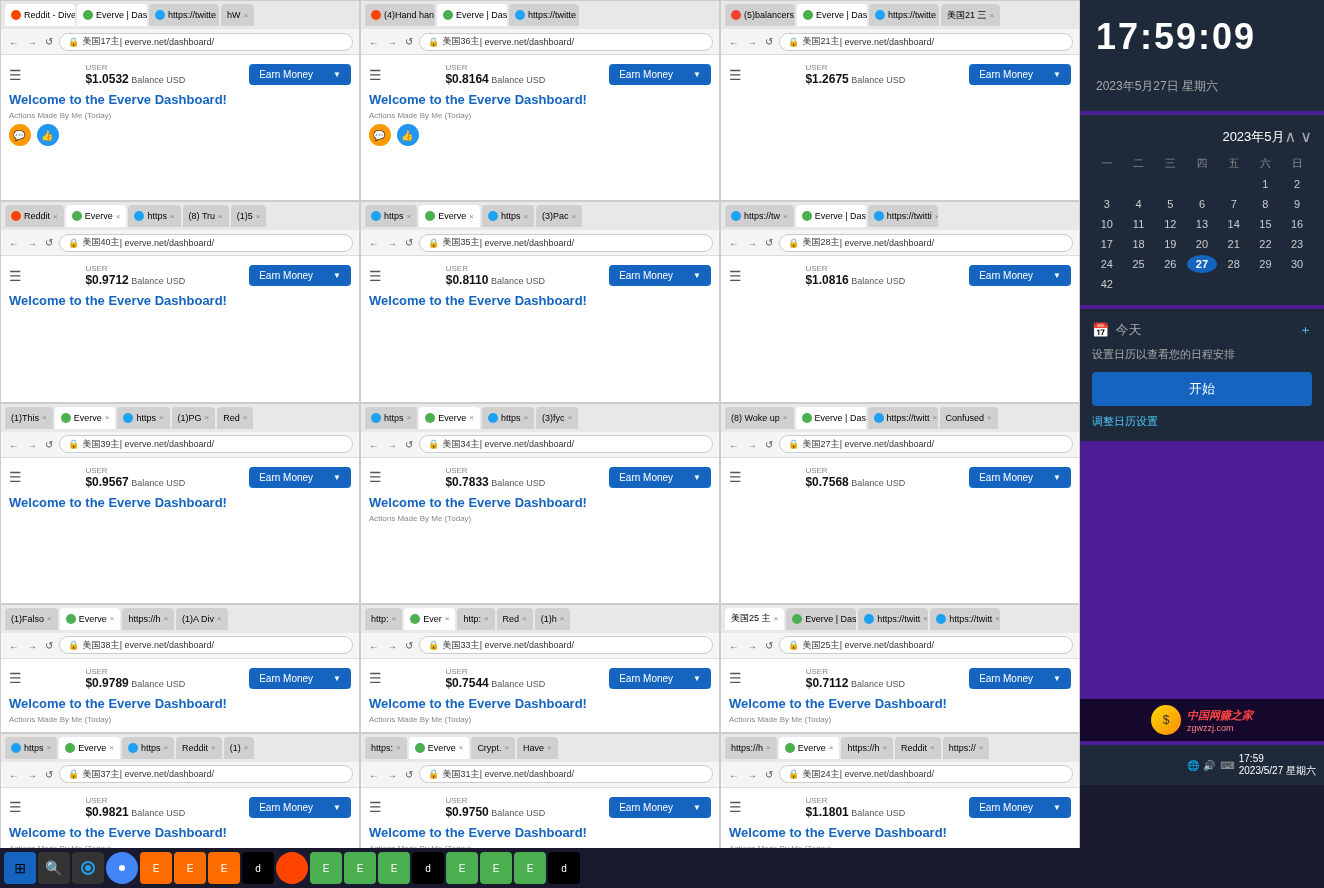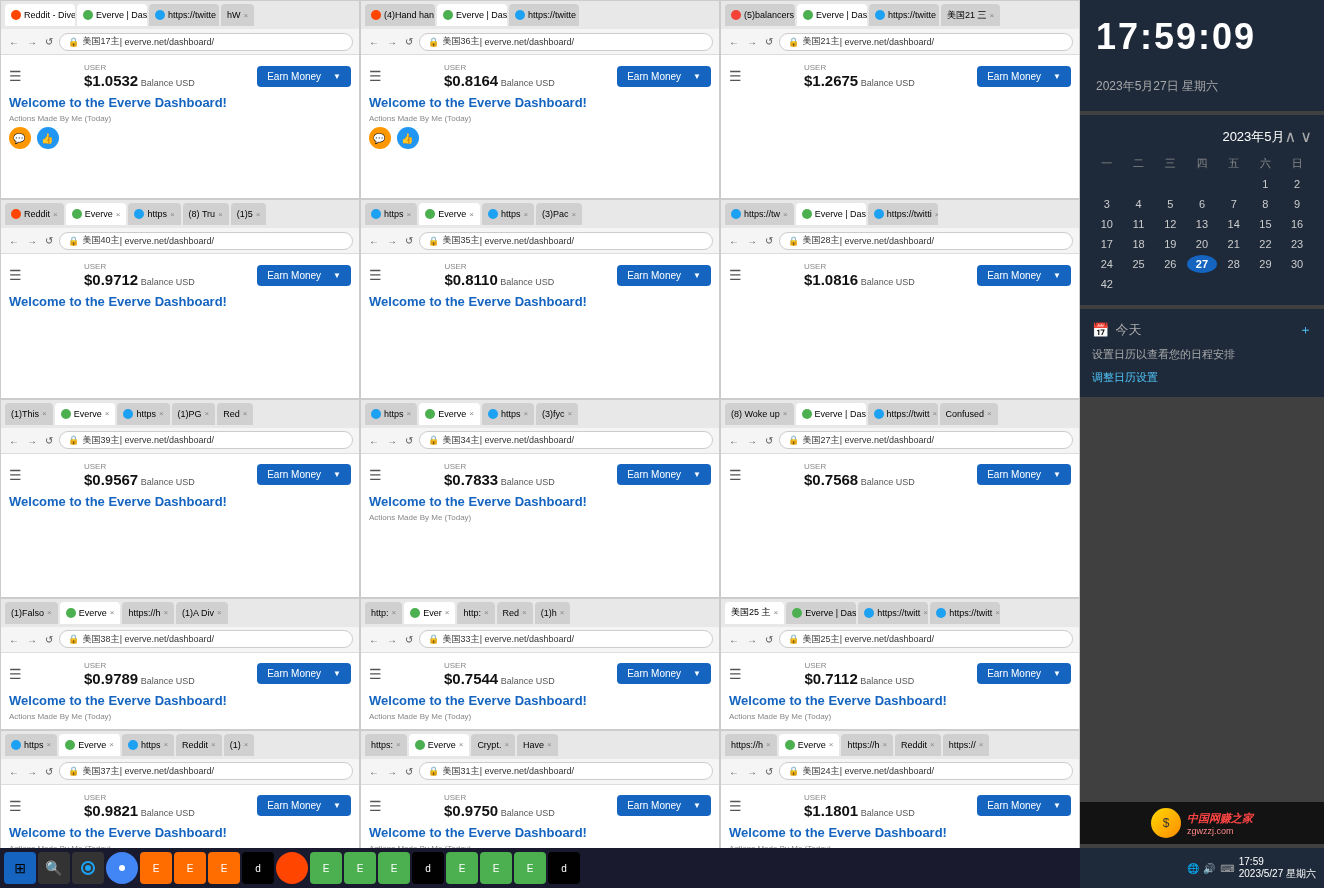--- a/index.html
+++ b/index.html
@@ -23,22 +23,22 @@
       grid-template-columns: repeat(3, 1fr);
       grid-template-rows: repeat(3, 1fr);
       gap: 0;
     }
 
     
     .right-panel {
       position: absolute;
       top: 0; right: 0;
       width: 244px;
-      height: 888px;
-      background: #404040;
+      height: 785px;
+      background: #4c1d95;
       display: flex;
       flex-direction: column;
     }
 
     .clock-widget {
       background: #1e2a3a;
       padding: 16px;
       color: white;
     }
 
@@ -263,41 +263,41 @@
       color: #333;
     }
 
     .user-label {
       font-size: 8px;
       color: #888;
       display: block;
     }
 
     .balance-amount {
-      font-size: 15px;
+      font-size: 12px;
       font-weight: bold;
       color: #111;
     }
 
     .balance-currency {
       font-size: 9px;
       color: #555;
     }
 
     .earn-btn {
       background: #1565c0;
       color: white;
       border: none;
       padding: 5px 10px;
       border-radius: 4px;
       font-size: 10px;
       cursor: pointer;
       display: flex;
       align-items: center;
-      gap: 12px;
+      gap: 20px;
     }
 
     .earn-btn .dropdown-arrow {
       font-size: 8px;
     }
 
     .welcome-text {
       font-size: 13px;
       font-weight: bold;
       color: #1565c0;
@@ -1041,20 +1041,21 @@
     </div>
   </div>
 
   <div class="today-section">
     <div class="today-label">
       <span style="font-size:14px;">📅</span>
       <span>今天</span>
       <span style="margin-left:auto; color:#4fc3f7; cursor:pointer;">＋</span>
     </div>
     <div class="setup-text">设置日历以查看您的日程安排</div>
+    <button class="start-btn">开始</button>
     <div class="settings-link">调整日历设置</div>
   </div>
 
   <div class="watermark">
     <div style="display:flex; flex-direction:column; align-items:center;">
       <div style="display:flex; align-items:center; gap:6px;">
         <div style="width:30px;height:30px;background:linear-gradient(135deg,#ffd700,#ff8c00);border-radius:50%;display:flex;align-items:center;justify-content:center;">
           <span style="color:#333;font-size:12px;">$</span>
         </div>
         <div>

